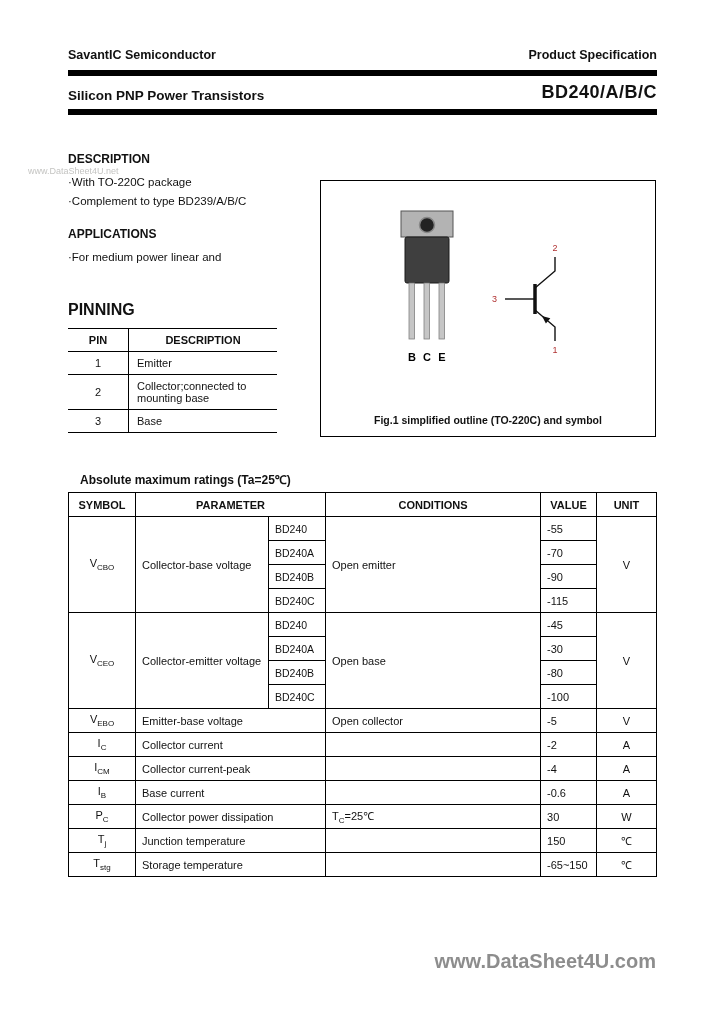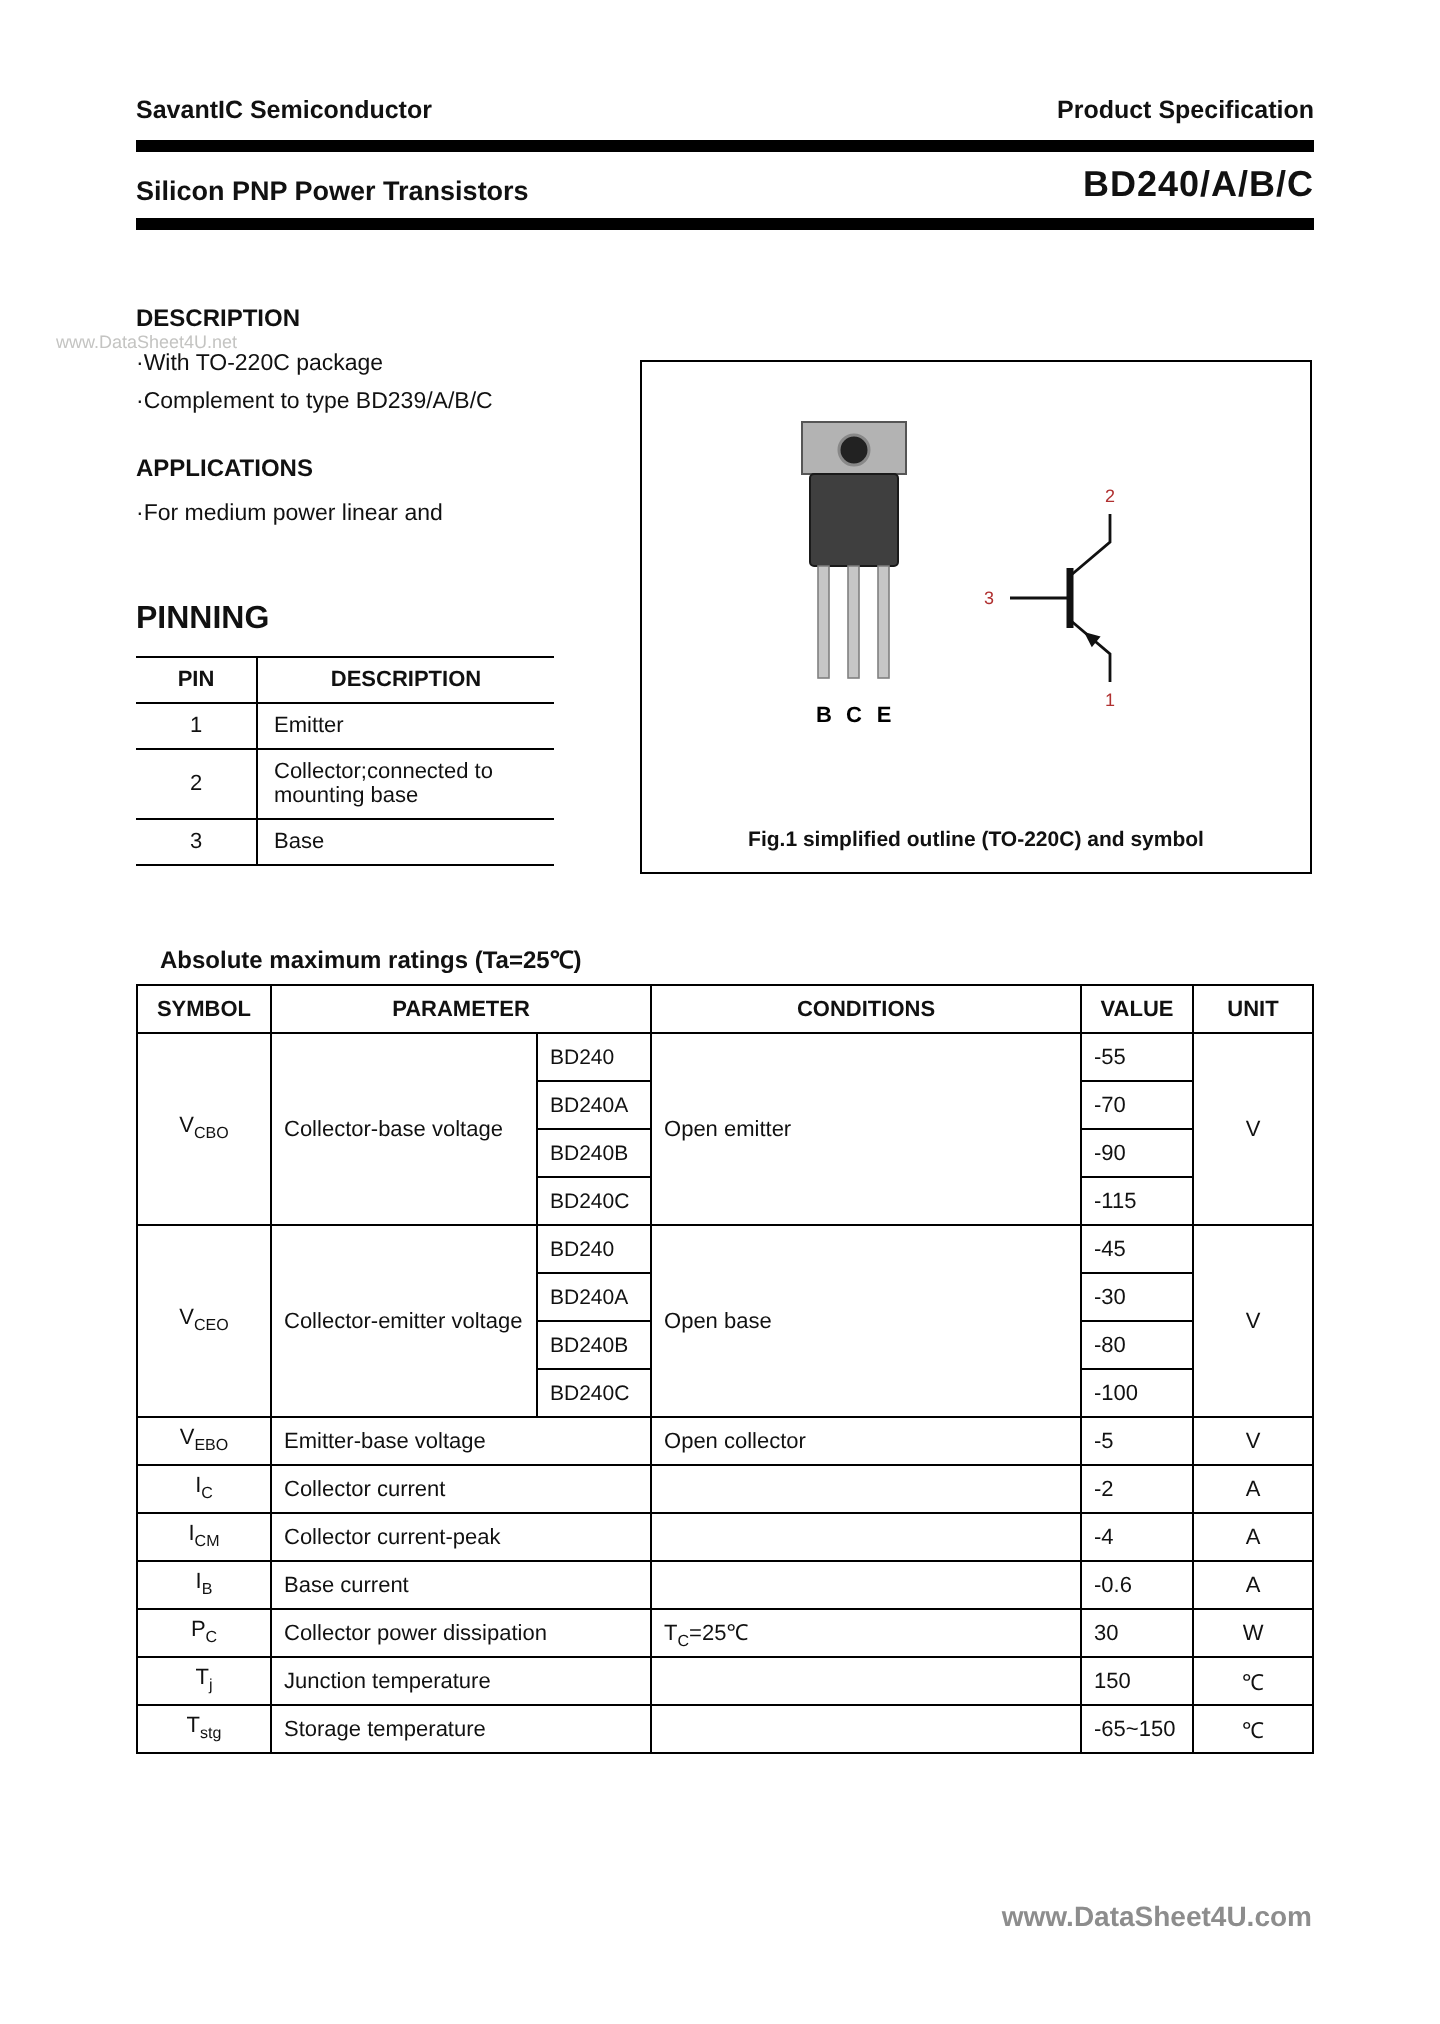--- a/index.html
+++ b/index.html
@@ -25,21 +25,21 @@
   }
   .doc-title   { font-size:13.5px; font-weight:bold; }
   .part-number { font-size:18px; font-weight:bold; letter-spacing:0.5px; }
 
   
   .watermark-top {
     position:absolute; left:28px; top:166px; font-size:9px; color:#c4c4c2;
   }
   .footer-mark {
     position:absolute; right:64px; top:950px;
-    font-size:14px; font-weight:bold; color:#8d8d8d;
+    font-size:20px; font-weight:bold; color:#8d8d8d;
   }
 
   
   .block { position:absolute; left:68px; }
   .desc-block { top:152px; }
   .app-block  { top:227px; }
   .pin-block  { top:301px; }
   .sec-heading { font-size:12px; font-weight:bold; margin-bottom:7px; }
   .sub-heading { font-size:16px; font-weight:bold; margin-bottom:9px; }
   .body-line { font-size:11.5px; line-height:19px; white-space:nowrap; }

